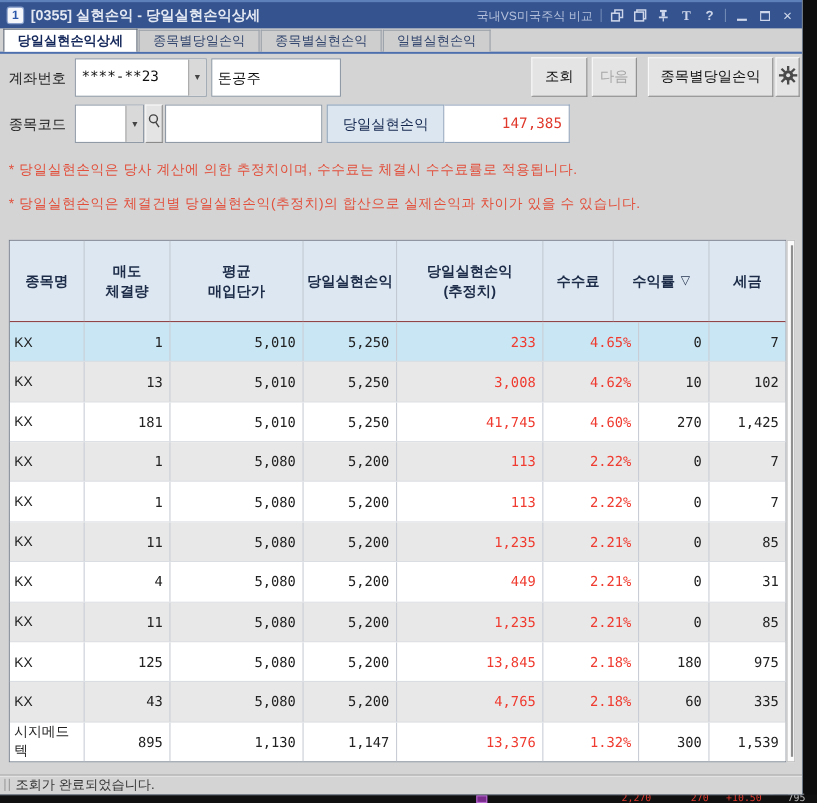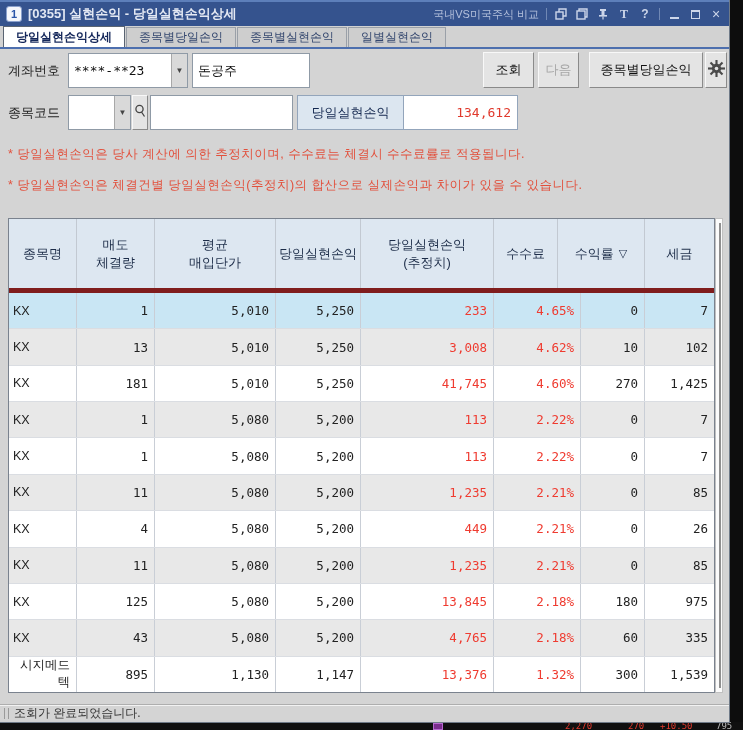--- a/index.html
+++ b/index.html
@@ -58,32 +58,32 @@
   .btn.disabled { color:#a6a6a6; }
   .search-btn { position:absolute; background:#e4e4e4; border:1px solid; border-color:#f8f8f8 #8a8a8a #8a8a8a #f8f8f8; display:flex; align-items:center; justify-content:center; }
 
   .pl-label { position:absolute; background:#dce6f0; border:1px solid #93a5bb; display:flex; align-items:center; justify-content:center; font-size:13px; color:#12264e; }
   .pl-value { position:absolute; background:#fff; border:1px solid #93a5bb; border-left:none; display:flex; align-items:center; justify-content:flex-end; padding-right:6px; font-size:13px; color:#e0392c; font-family:"DejaVu Sans Mono",monospace; }
 
   .notice { position:absolute; left:8px; font-size:12.5px; color:#e2503c; white-space:nowrap; letter-spacing:0.5px; }
 
   
   .grid { position:absolute; left:8px; top:169px; width:707px; height:475px; border:1px solid #7a828e; background:#fff; display:flex; flex-direction:column; }
-  .gheader { display:flex; height:74px; background:#dde7f1; border-bottom:5px solid #7f1d1d; flex:0 0 auto; }
+  .gheader { display:flex; height:74px; background:#dde7f1; border-bottom:1px solid #7f1d1d; flex:0 0 auto;font-weight:bold; }
   .th { display:flex; align-items:center; justify-content:center; text-align:center; font-size:13px; color:#1c2c48; border-right:1px solid #c2c9d2; white-space:pre-line; line-height:1.35; }
   .th:last-child { border-right:none; }
   .th .sort { font-size:11px; margin-left:5px; color:#243450; }
   .gbody { flex:1; display:flex; flex-direction:column; }
   .tr { flex:1; display:flex; background:#fff; border-bottom:1px solid #dadde2; }
   .tr:last-child { border-bottom:none; }
   .tr.alt { background:#e8e8e8; }
   .tr.sel { background:#c9e6f4; }
   .td { display:flex; align-items:center; justify-content:flex-end; padding-right:6px; font-size:12.5px; color:#222; border-right:1px solid #c9ced6; font-family:"DejaVu Sans Mono",monospace; overflow:hidden; }
   .td:last-child { border-right:none; }
-  .td.left { justify-content:flex-start; padding-left:4px; font-family:"Liberation Sans","DejaVu Sans",sans-serif;text-align:right; }
+  .td.left { justify-content:flex-start; padding-left:4px; font-family:"Liberation Sans","DejaVu Sans",sans-serif; }
   .td.red { color:#ef3b30; }
 
   .gutter { position:absolute; left:715px; top:169px; width:8px; height:475px; background:#fbfbfb; border:1px solid #c0c0c0; }
   .gutter .bar { position:absolute; left:3px; top:4px; width:2px; height:465px; background:#8f8f8f; }
 
   
   .statusbar { position:absolute; left:0; top:704px; width:729px; height:18px; background:#d4d4d4; border-top:1px solid #aeaeae; box-shadow:inset 0 1px 0 #f2f2f2; display:flex; align-items:center; padding-left:4px; }
   .grip { width:5px; height:11px; border-left:1px solid #9a9a9a; border-right:1px solid #9a9a9a; margin-right:5px; }
   .status-text { font-size:12px; color:#333; }
 </style>
@@ -201,21 +201,21 @@
       <div class="search-btn" style="left:132px; top:46px; width:16px; height:35px;">
         <span>
           <svg width="12" height="14" viewBox="0 0 12 14">
               <circle cx="5.5" cy="5" r="3.6" fill="none" stroke="#444" stroke-width="1.3"></circle>
               <line x1="7.5" y1="8" x2="10.5" y2="12.5" stroke="#444" stroke-width="1.3"></line>
             </svg>
         </span>
       </div>
       <input class="txt-input" style="left: 150px; top: 46px; width: 143px; height: 35px;">
       <div class="pl-label" style="left:297px; top:46px; width:107px; height:35px;">당일실현손익</div>
-      <div class="pl-value" style="left:404px; top:46px; width:114px; height:35px;">134,612</div>
+      <div class="pl-value" style="left:404px; top:46px; width:114px; height:35px;">147,385</div>
 
       <div class="notice" style="top:97px;">* 당일실현손익은 당사 계산에 의한 추정치이며, 수수료는 체결시 수수료률로 적용됩니다.</div>
       <div class="notice" style="top:128px;">* 당일실현손익은 체결건별 당일실현손익(추정치)의 합산으로 실제손익과 차이가 있을 수 있습니다.</div>
 
       <div class="grid">
         <div class="gheader">
             <div class="th" style="flex: 0 0 68px;">종목명</div>
             <div class="th" style="flex: 0 0 78px;">매도
 체결량</div>
             <div class="th" style="flex: 0 0 121px;">평균
@@ -289,21 +289,21 @@
               <div class="td" style="flex: 1 1 auto;">85</div>
             </div>
             <div class="tr">
               <div class="td left" style="flex: 0 0 68px;">KX</div>
               <div class="td" style="flex: 0 0 78px;">4</div>
               <div class="td" style="flex: 0 0 121px;">5,080</div>
               <div class="td" style="flex: 0 0 85px;">5,200</div>
               <div class="td red" style="flex: 0 0 133px;">449</div>
               <div class="td red" style="flex: 0 0 87px;">2.21%</div>
               <div class="td" style="flex: 0 0 64px;">0</div>
-              <div class="td" style="flex: 1 1 auto;">26</div>
+              <div class="td" style="flex: 1 1 auto;">31</div>
             </div>
             <div class="tr alt">
               <div class="td left" style="flex: 0 0 68px;">KX</div>
               <div class="td" style="flex: 0 0 78px;">11</div>
               <div class="td" style="flex: 0 0 121px;">5,080</div>
               <div class="td" style="flex: 0 0 85px;">5,200</div>
               <div class="td red" style="flex: 0 0 133px;">1,235</div>
               <div class="td red" style="flex: 0 0 87px;">2.21%</div>
               <div class="td" style="flex: 0 0 64px;">0</div>
               <div class="td" style="flex: 1 1 auto;">85</div>

